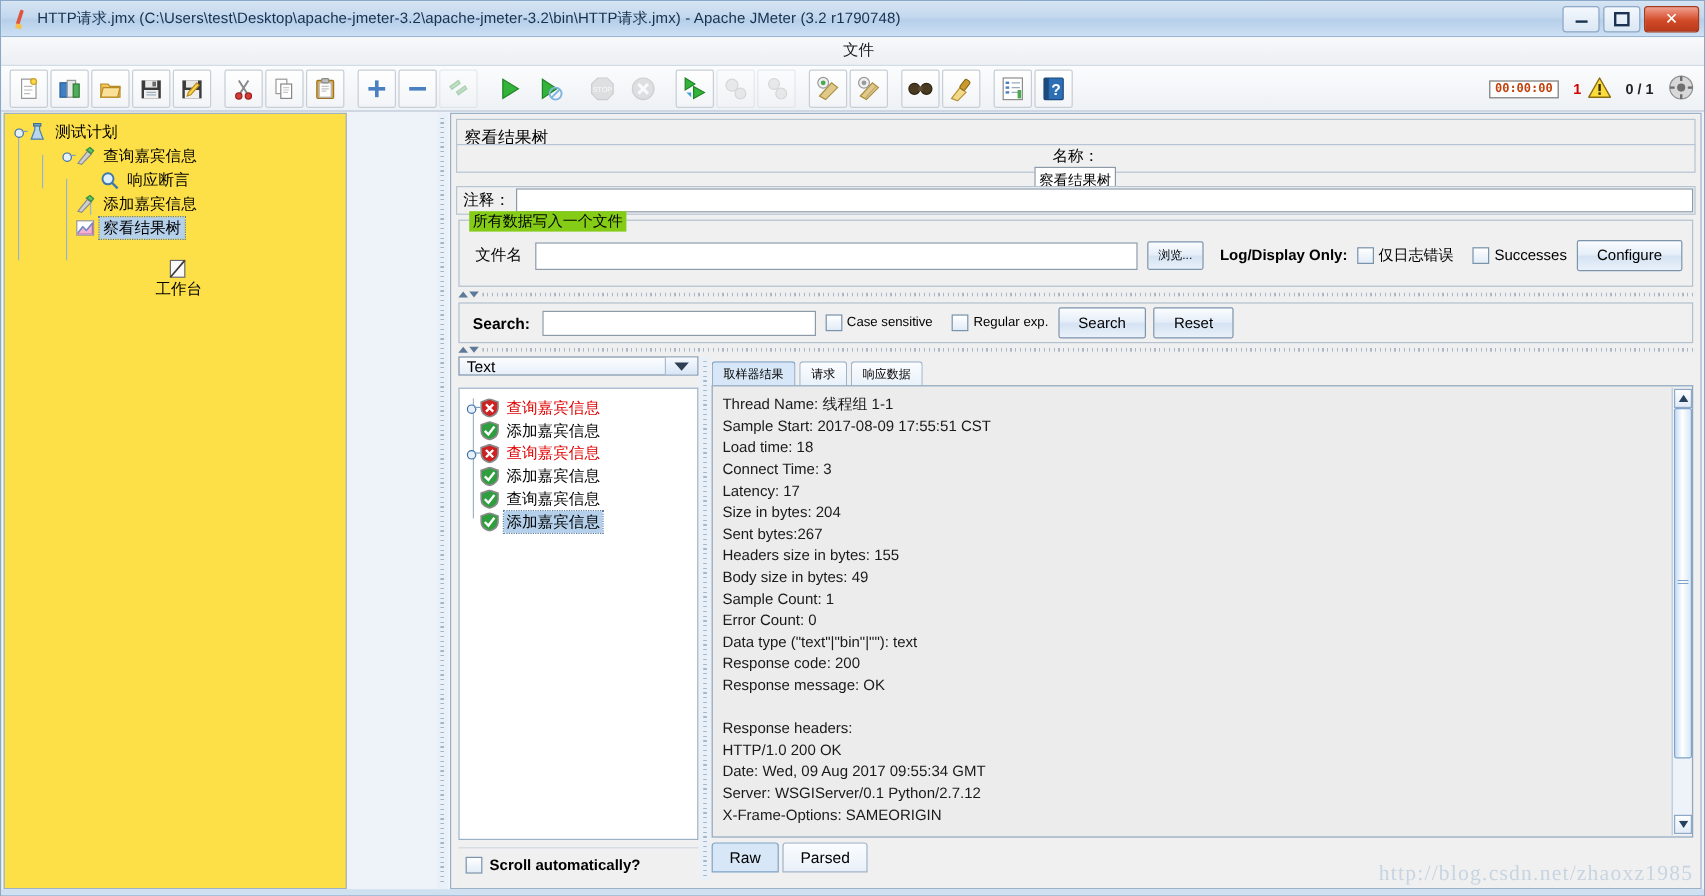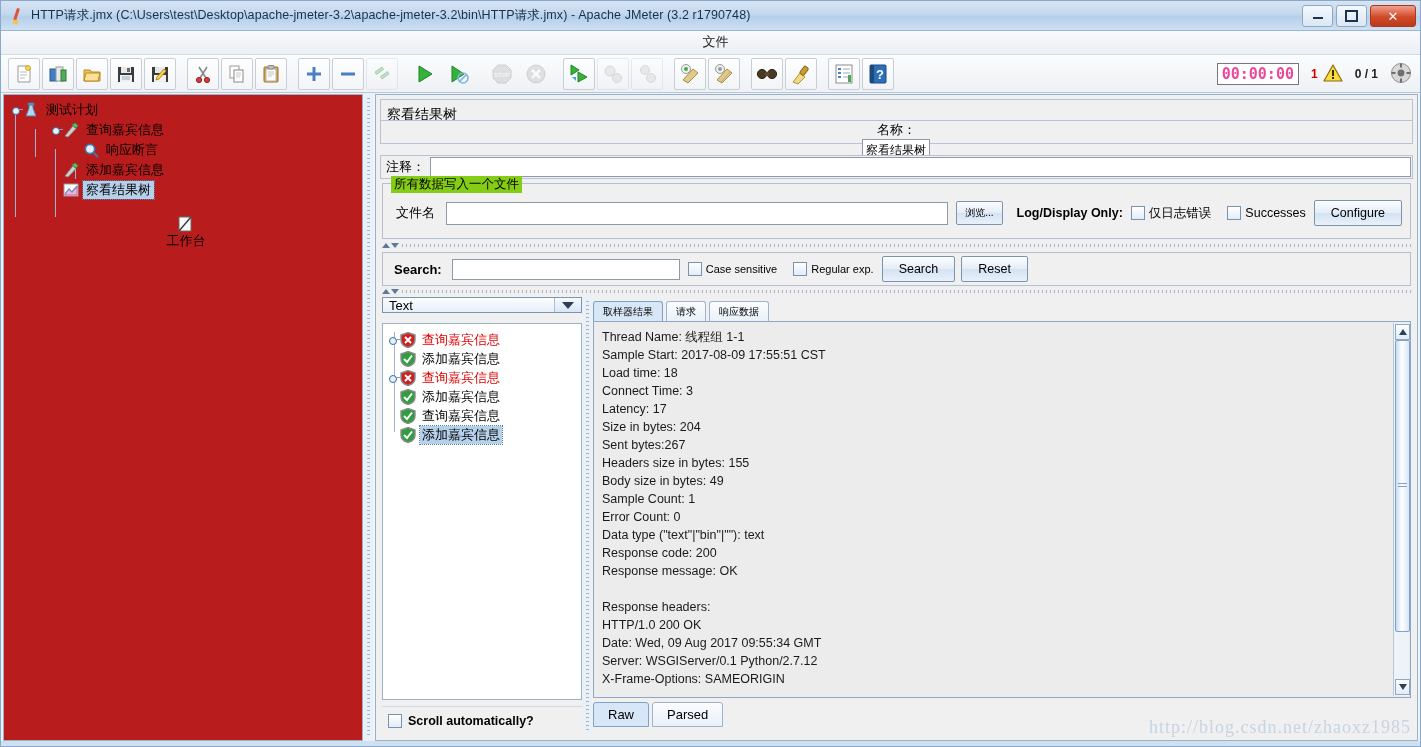--- a/index.html
+++ b/index.html
@@ -99,30 +99,30 @@
   .tb-btn svg { display: block; }
   .tb-disabled { opacity: .38; }
 
   
   .status-cluster {
     position: absolute; right: 8px; top: 0; height: 38px;
     display: flex; align-items: center; gap: 12px;
   }
   .timer {
     font-family: "DejaVu Sans Mono", "Liberation Mono", monospace;
-    font-size: 15px; font-weight: bold; color: #ec4899;
+    font-size: 10px; font-weight: bold; color: #c2410c;
     background: #ffffff; border: 1px solid #777; padding: 1px 4px;
   }
   .errcount { color: #d40000; font-weight: bold; font-size: 12px; }
   .threadcount { font-size: 12px; color: #222; font-weight: bold; }
 
   
   .left-pane {
-    position: absolute; left: 2px; top: 93px; width: 360px; bottom: 5px;
-    background: #b91c1c; border: 1px solid #9bb1c8;
+    position: absolute; left: 2px; top: 93px; width: 286px; bottom: 5px;
+    background: #fde047; border: 1px solid #9bb1c8;
     box-sizing: border-box; overflow: hidden;
   }
   .split-handle {
     position: absolute; left: 363px; top: 93px; width: 9px; bottom: 5px;
     background: #eaf0f8;
   }
   .split-dots {
     position: absolute; left: 3px; top: 4px; width: 3px; bottom: 4px;
     background-image: repeating-linear-gradient(to bottom, #9fb6cd 0 1px, transparent 1px 4px);
   }

